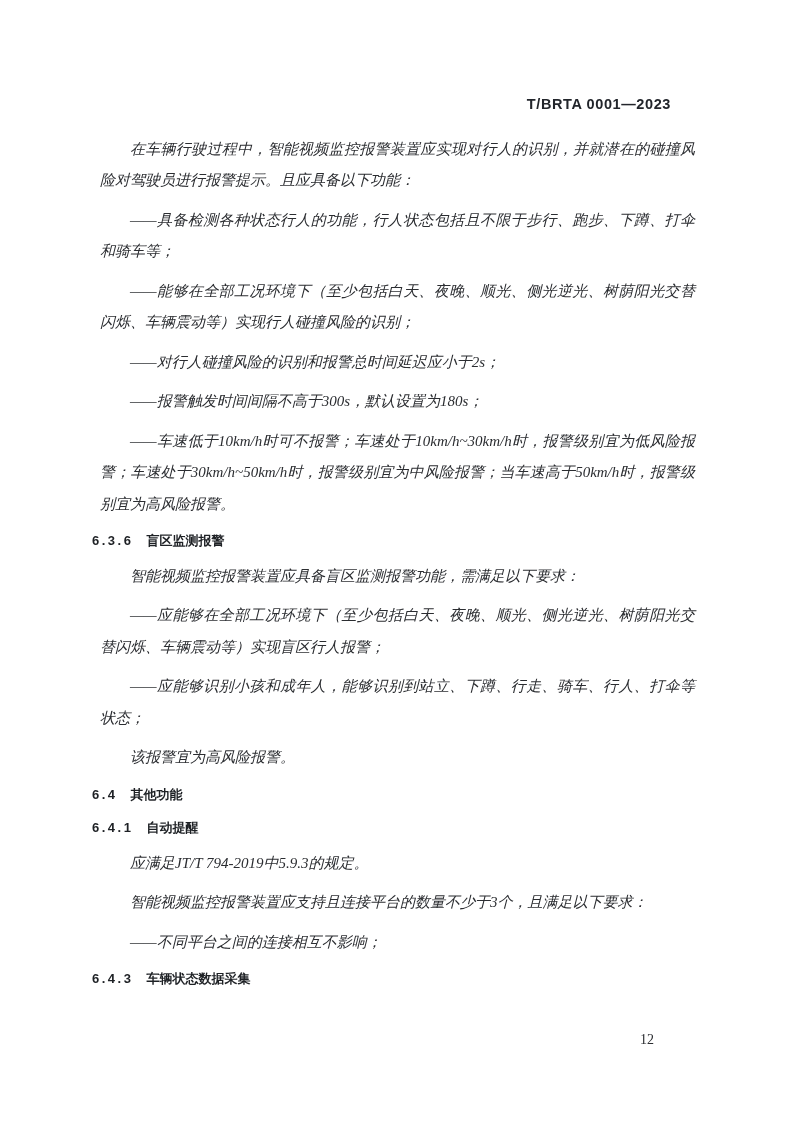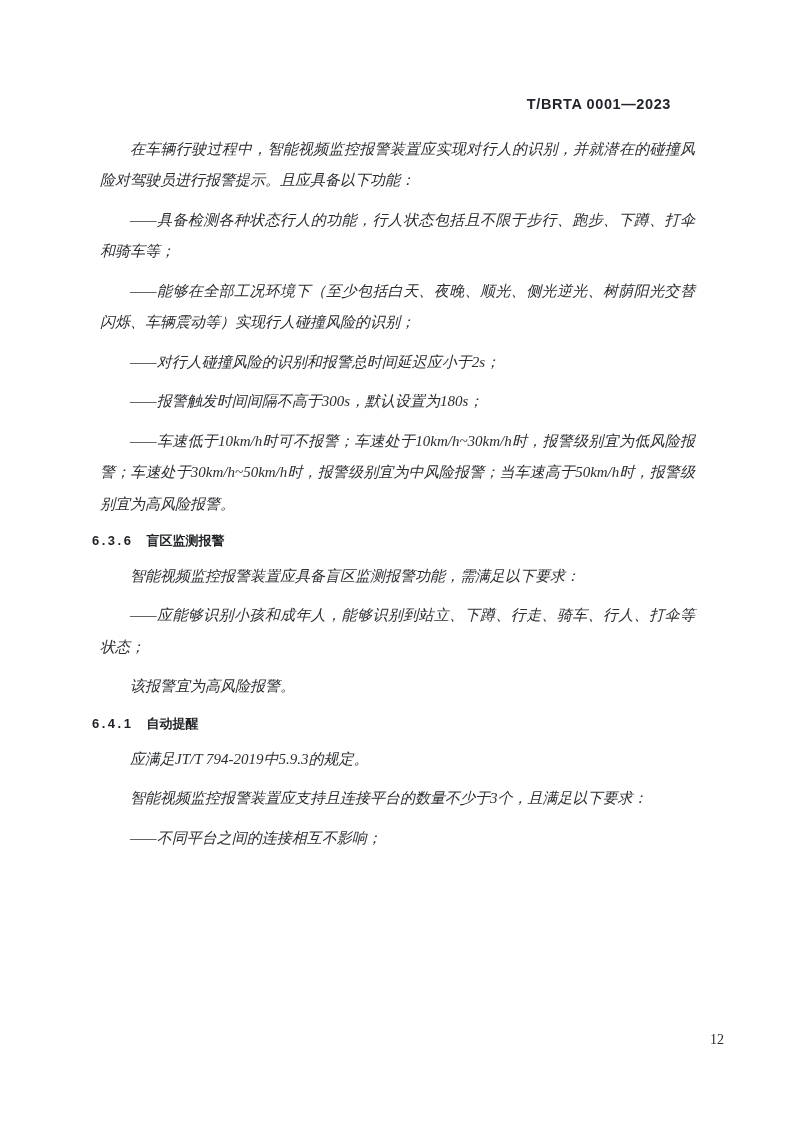--- a/index.html
+++ b/index.html
@@ -52,45 +52,48 @@
     color: #1e2125;
     text-align: left;
   }
   .blk-heading .hnum {
     letter-spacing: 2.5px;
     margin-right: 13px;
   }
   .page-number {
     position: absolute;
     top: 1030px;
-    left: 692px;
+    left: 631px;
     width: 32px;
-    text-align: right;
+    text-align: center;
     font-size: 14px;
     line-height: 19px;
     color: #2b2d31;
   }
 </style>
 </head>
 <body>
 
 <div class="page">
   <div class="doc-header">T/BRTA 0001—2023</div>
 
   <div class="content">
       <div class="block blk-paragraph">在车辆行驶过程中，智能视频监控报警装置应实现对行人的识别，并就潜在的碰撞风险对驾驶员进行报警提示。且应具备以下功能：</div>
       <div class="block blk-dash-item">——具备检测各种状态行人的功能，行人状态包括且不限于步行、跑步、下蹲、打伞和骑车等；</div>
       <div class="block blk-dash-item">——能够在全部工况环境下（至少包括白天、夜晚、顺光、侧光逆光、树荫阳光交替闪烁、车辆震动等）实现行人碰撞风险的识别；</div>
       <div class="block blk-dash-item">——对行人碰撞风险的识别和报警总时间延迟应小于2s；</div>
       <div class="block blk-dash-item">——报警触发时间间隔不高于300s，默认设置为180s；</div>
       <div class="block blk-dash-item">——车速低于10km/h时可不报警；车速处于10km/h~30km/h时，报警级别宜为低风险报警；车速处于30km/h~50km/h时，报警级别宜为中风险报警；当车速高于50km/h时，报警级别宜为高风险报警。</div>
       <div class="block blk-heading"><span class="hnum">6.3.6</span><span>盲区监测报警</span></div>
       <div class="block blk-paragraph">智能视频监控报警装置应具备盲区监测报警功能，需满足以下要求：</div>
+      <div class="block blk-dash-item">——应能够在全部工况环境下（至少包括白天、夜晚、顺光、侧光逆光、树荫阳光交替闪烁、车辆震动等）实现盲区行人报警；</div>
       <div class="block blk-dash-item">——应能够识别小孩和成年人，能够识别到站立、下蹲、行走、骑车、行人、打伞等状态；</div>
       <div class="block blk-paragraph">该报警宜为高风险报警。</div>
+      <div class="block blk-heading"><span class="hnum">6.4</span><span>其他功能</span></div>
       <div class="block blk-heading"><span class="hnum">6.4.1</span><span>自动提醒</span></div>
       <div class="block blk-paragraph">应满足JT/T 794-2019中5.9.3的规定。</div>
       <div class="block blk-paragraph">智能视频监控报警装置应支持且连接平台的数量不少于3个，且满足以下要求：</div>
       <div class="block blk-dash-item">——不同平台之间的连接相互不影响；</div>
+      <div class="block blk-heading"><span class="hnum">6.4.3</span><span>车辆状态数据采集</span></div>
     </div>
 
   <div class="page-number">12</div>
 </div>
 
 </body></html>

